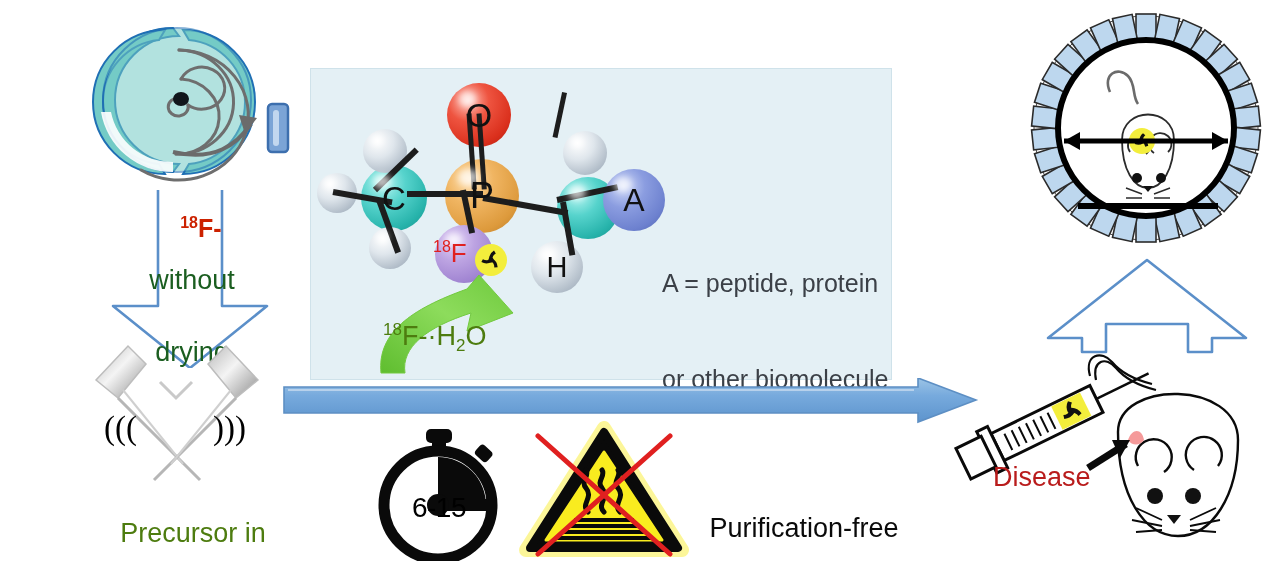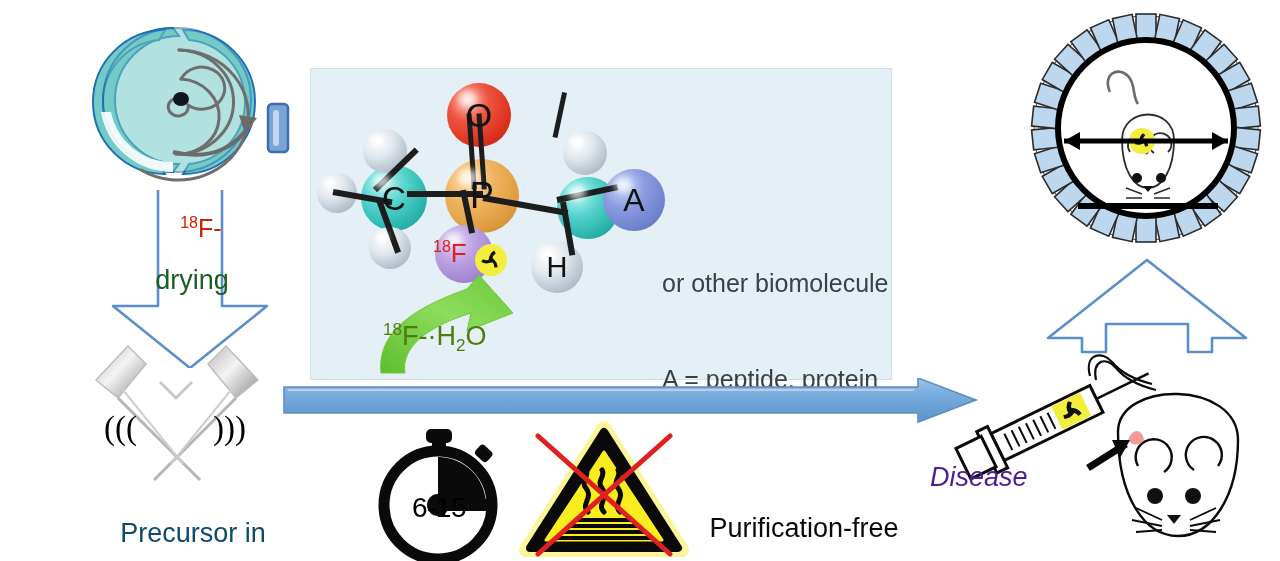--- a/index.html
+++ b/index.html
@@ -28,30 +28,30 @@
 
   .rad-badge{position:absolute;border-radius:50%;background:#f3ee3c;display:flex;
         align-items:center;justify-content:center;z-index:6;}
   .rad-badge svg{display:block;}
 
   
   .lbl{position:absolute;white-space:pre;}
   #a-legend{left:662px;top:203px;font-size:25px;color:#3b4047;line-height:1.28;}
 
   #f18-no-dry{left:112px;top:196px;width:160px;text-align:center;}
-  #f18-no-dry .f18{color:#cc2200;font-size:25px;font-weight:400;}
+  #f18-no-dry .f18{color:#cc2200;font-size:25px;font-weight:700;}
   #f18-no-dry .f18 sup{font-size:16px;}
   #f18-no-dry .grn{display:block;color:#1b5e20;font-size:27px;line-height:1.22;margin-top:3px;}
 
   #precursor-label{left:28px;top:482px;width:330px;text-align:center;}
-  #precursor-label .line1{font-size:27px;color:#0c4a6e;display:block;}
+  #precursor-label .line1{font-size:27px;color:#4d7c0f;display:block;}
 
   #free-label{left:678px;top:446px;width:252px;text-align:center;font-size:27px;color:#0a0a0a;line-height:1.22;}
 
-  #disease-label{left:930px;top:462px;font-size:27px;color:#4c1d95;font-style:italic;}
+  #disease-label{left:993px;top:462px;font-size:27px;color:#b91c1c;}
 
   #h2o-label{left:383px;top:320px;font-size:27px;color:#4d7c0f;white-space:nowrap;}
   #h2o-label sup{font-size:17px;}
   #h2o-label sub{font-size:17px;}
 
   .sonic{position:absolute;font-size:33px;color:#000;font-family:"Liberation Serif",serif;}
 
   #stopwatch-text{position:absolute;left:382px;top:495px;width:114px;text-align:center;
         font-size:28px;color:#000;line-height:.92;letter-spacing:-.5px;}
   #stopwatch-text .l2{display:block;font-size:28px;}
@@ -84,20 +84,21 @@
   <svg class="abs" style="left:262px;top:100px;" width="34" height="58">
     <rect x="6" y="4" width="20" height="48" rx="4" fill="#7ba4d6" stroke="#3d6fae" stroke-width="2.5"></rect>
     <rect x="11" y="10" width="6" height="36" rx="3" fill="#cfe0f3" opacity="0.85"></rect>
   </svg>
 
   <svg class="abs" style="left:45px;top:188px;" width="290" height="180">
     <path d="M113,2 L113,118 L68,118 L145,180 L222,118 L177,118 L177,2" fill="#ffffff" stroke="#5b8fc9" stroke-width="2.6" stroke-linejoin="round"></path>
   </svg>
   <div id="f18-no-dry" class="lbl">
     <span class="f18"><sup>18</sup><span>F-</span></span>
+    <span class="grn">without</span>
     <span class="grn">drying</span>
   </div>
 
   <svg class="abs" style="left:88px;top:342px;" width="180" height="145">
     <defs>
       <linearGradient id="gl" x1="0" y1="0" x2="1" y2="1">
         <stop offset="0%" stop-color="#b9b9b9"></stop>
           <stop offset="45%" stop-color="#f4f4f4"></stop>
           <stop offset="100%" stop-color="#8e8e8e"></stop>
       </linearGradient>
@@ -181,22 +182,22 @@
           <stop offset="0%" stop-color="#5fbd2f"></stop>
             <stop offset="55%" stop-color="#8ddc5c"></stop>
             <stop offset="100%" stop-color="#6ec93c"></stop>
         </linearGradient>
       </defs>
       <path d="M10,104 C6,64 40,40 96,20 L108,6 L142,44 L96,62 L100,44 C56,58 30,78 34,104 Z" fill="url(#gg)" stroke="#72c93f" stroke-width="1"></path>
     </svg>
   </div>
 
   <div id="a-legend" class="lbl">
+    <div>A = peptide, protein</div>
     <div>or other biomolecule</div>
-    <div>A = peptide, protein</div>
   </div>
 
   <div id="h2o-label" class="lbl"><sup>18</sup><span>F</span><span>-·H</span><sub>2</sub><span>O</span></div>
 
   <svg class="abs" style="left:282px;top:378px;" width="700" height="46">
     <defs>
       <linearGradient id="bb" x1="0" y1="0" x2="0" y2="1">
         <stop offset="0%" stop-color="#9cc4e6"></stop>
           <stop offset="40%" stop-color="#77aadd"></stop>
           <stop offset="100%" stop-color="#5d94cd"></stop>

